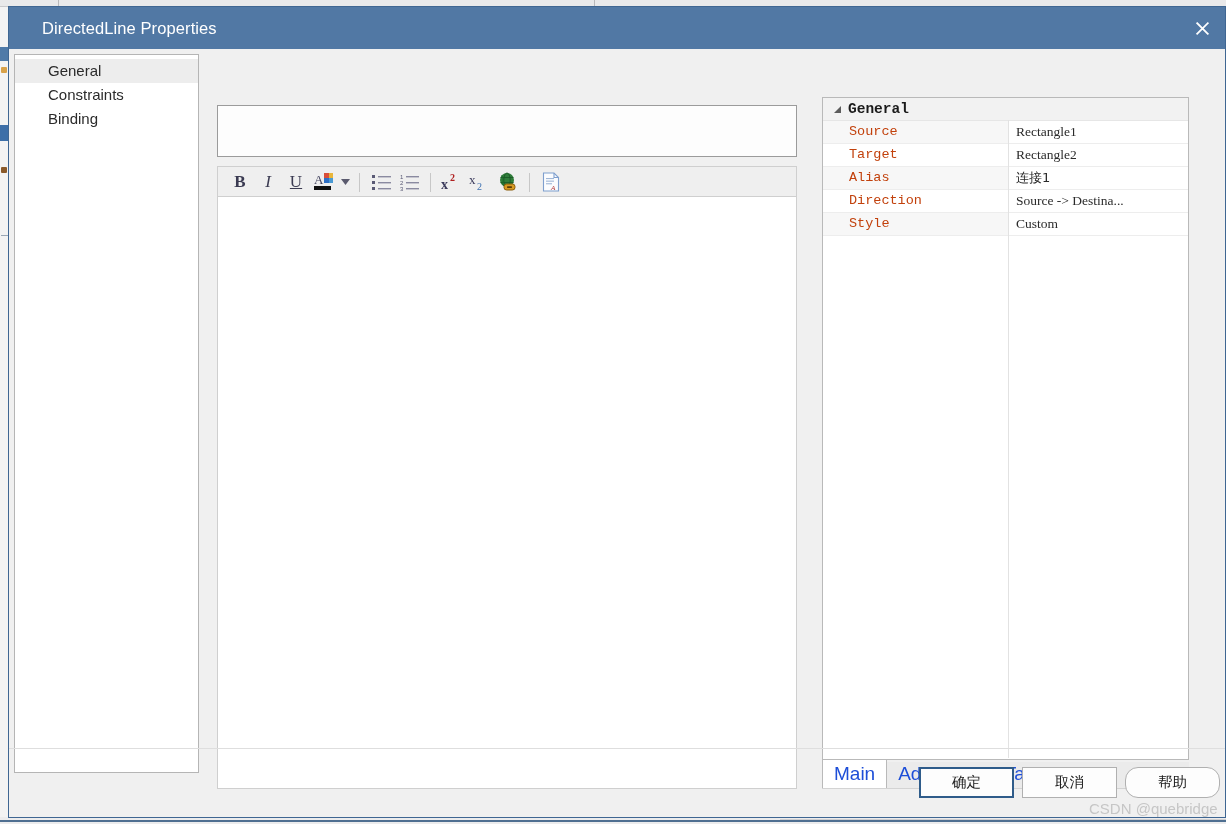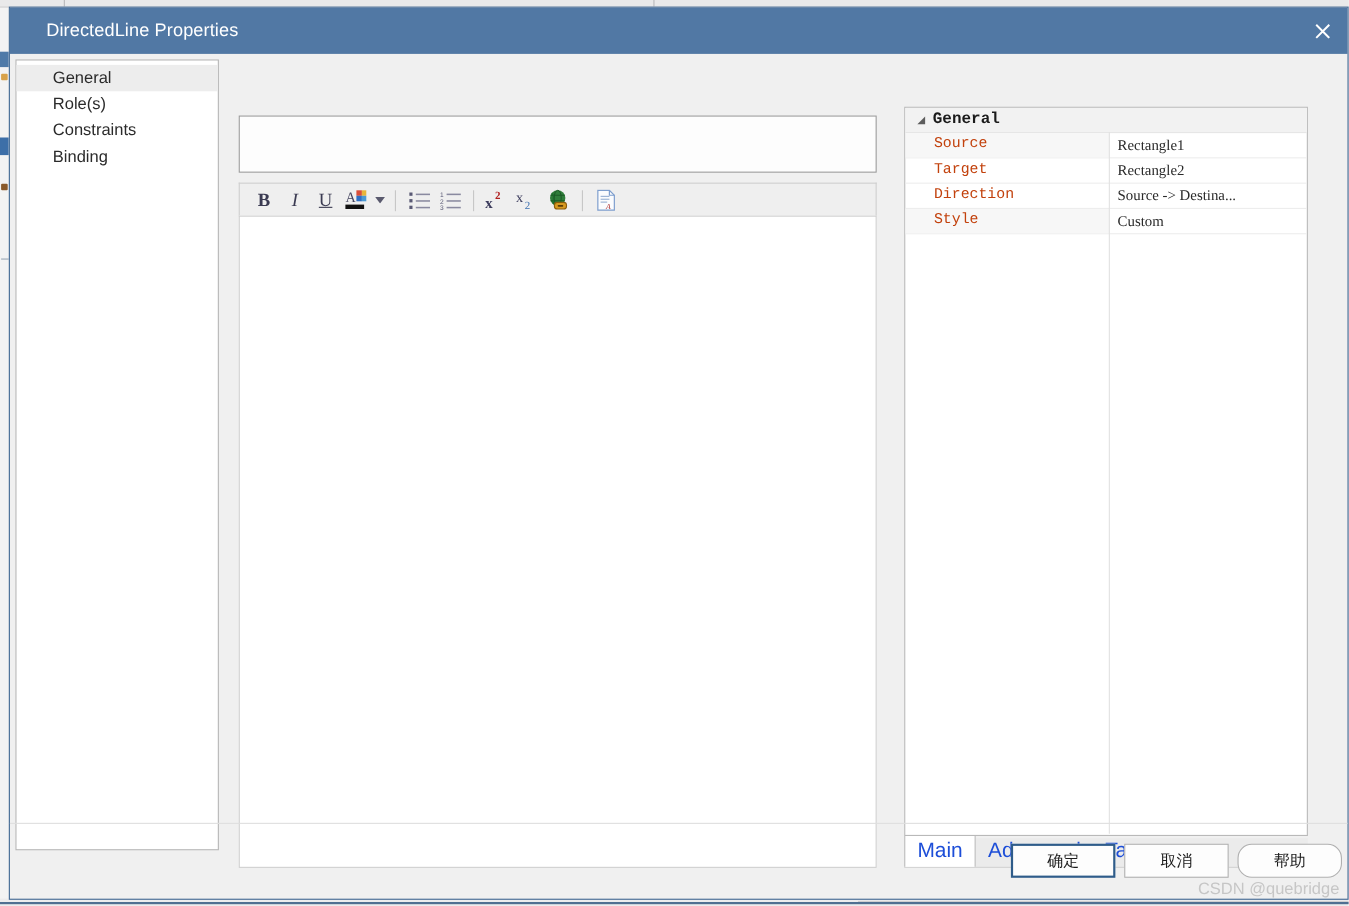--- a/index.html
+++ b/index.html
@@ -395,23 +395,20 @@
     </div>
   </div>
 
   <div id="dialog-body">
 
     <div id="nav-panel">
       <div class="nav-item selected">
         <span>General</span>
       </div>
       <div class="nav-item">
-        <span>Role(s)</span>
-      </div>
-      <div class="nav-item">
         <span>Constraints</span>
       </div>
       <div class="nav-item">
         <span>Binding</span>
       </div>
     </div>
 
     <div id="editor-zone">
 
       <input id="editor-title-input" type="text" placeholder="" style="">
@@ -525,20 +522,24 @@
         </div>
 
         <div class="prop-row tint">
           <span class="prop-name">Source</span>
           <span class="prop-value">Rectangle1</span>
         </div>
         <div class="prop-row">
           <span class="prop-name">Target</span>
           <span class="prop-value">Rectangle2</span>
         </div>
+        <div class="prop-row tint">
+          <span class="prop-name">Alias</span>
+          <span class="prop-value cjk">连接1</span>
+        </div>
         <div class="prop-row">
           <span class="prop-name">Direction</span>
           <span class="prop-value">Source -&gt; Destina...</span>
         </div>
         <div class="prop-row tint">
           <span class="prop-name">Style</span>
           <span class="prop-value">Custom</span>
         </div>
       </div>
 

